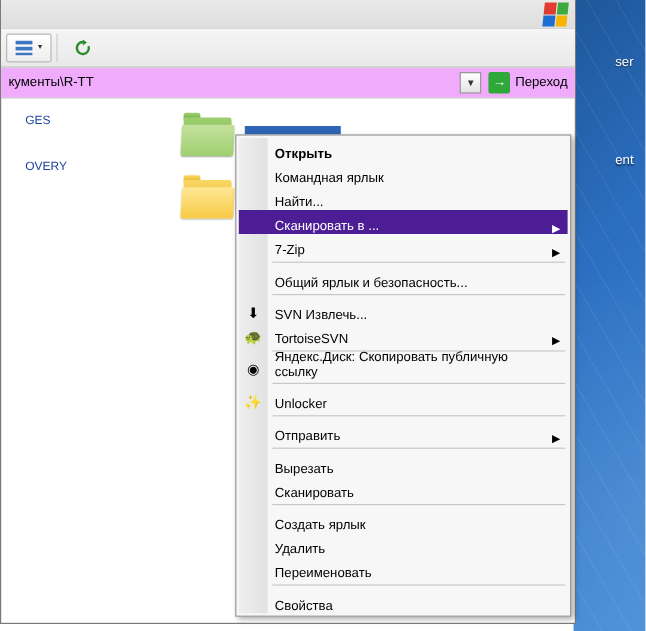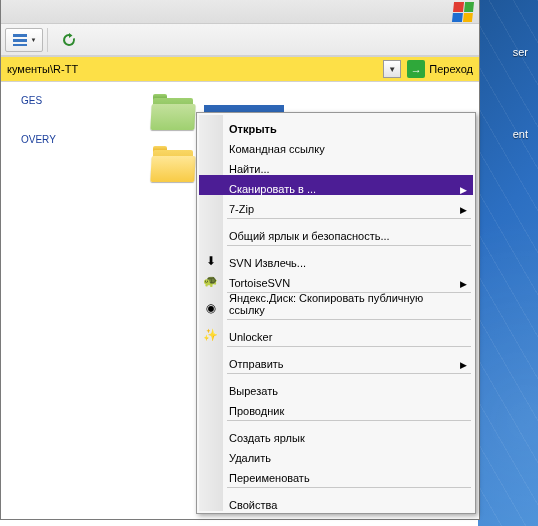--- a/index.html
+++ b/index.html
@@ -76,21 +76,21 @@
     display:flex;align-items:center;justify-content:center;
     margin-right:2px;
   }
   .views-btn{width:38px;border:1px solid #b9b9b9;background:linear-gradient(#fff,#ededed);}
   .views-btn svg{width:16px;height:16px}
   .dd-arrow{font-size:6px;margin-left:3px;color:#333}
   .sep{width:6px;height:24px;border-left:1px solid #ccc;margin:0 2px}
   .addressbar{
     height:26px;
     display:flex;align-items:center;
-    background:#fde047;
+    background:#f0abfc;
     border-top:1px solid #d1d1d1;
     border-bottom:1px solid #d1d1d1;
   }
   .addr-text{
     flex:1;
     padding:0 6px;
     color:#000;
     white-space:nowrap;
     overflow:hidden;
   }
@@ -273,21 +273,21 @@
     </div>
   </div>
 </div>
 
 <div class="ctx" id="ctx">
   <div class="gutter"></div>
 <div class="mi bold">
       <span>Открыть</span>
     </div>
     <div class="mi">
-      <span>Командная ссылку</span>
+      <span>Командная ярлык</span>
     </div>
     <div class="mi">
       <span>Найти...</span>
     </div>
     <div class="mi hl">
       <span>Сканировать в ...</span>
       <span class="arrow">▶</span>
     </div>
     <div class="mi">
       <span>7-Zip</span>
@@ -320,21 +320,21 @@
     <div class="msep"></div>
     <div class="mi">
       <span>Отправить</span>
       <span class="arrow">▶</span>
     </div>
     <div class="msep"></div>
     <div class="mi">
       <span>Вырезать</span>
     </div>
     <div class="mi">
-      <span>Проводник</span>
+      <span>Сканировать</span>
     </div>
     <div class="msep"></div>
     <div class="mi">
       <span>Создать ярлык</span>
     </div>
     <div class="mi">
       <span>Удалить</span>
     </div>
     <div class="mi">
       <span>Переименовать</span>

